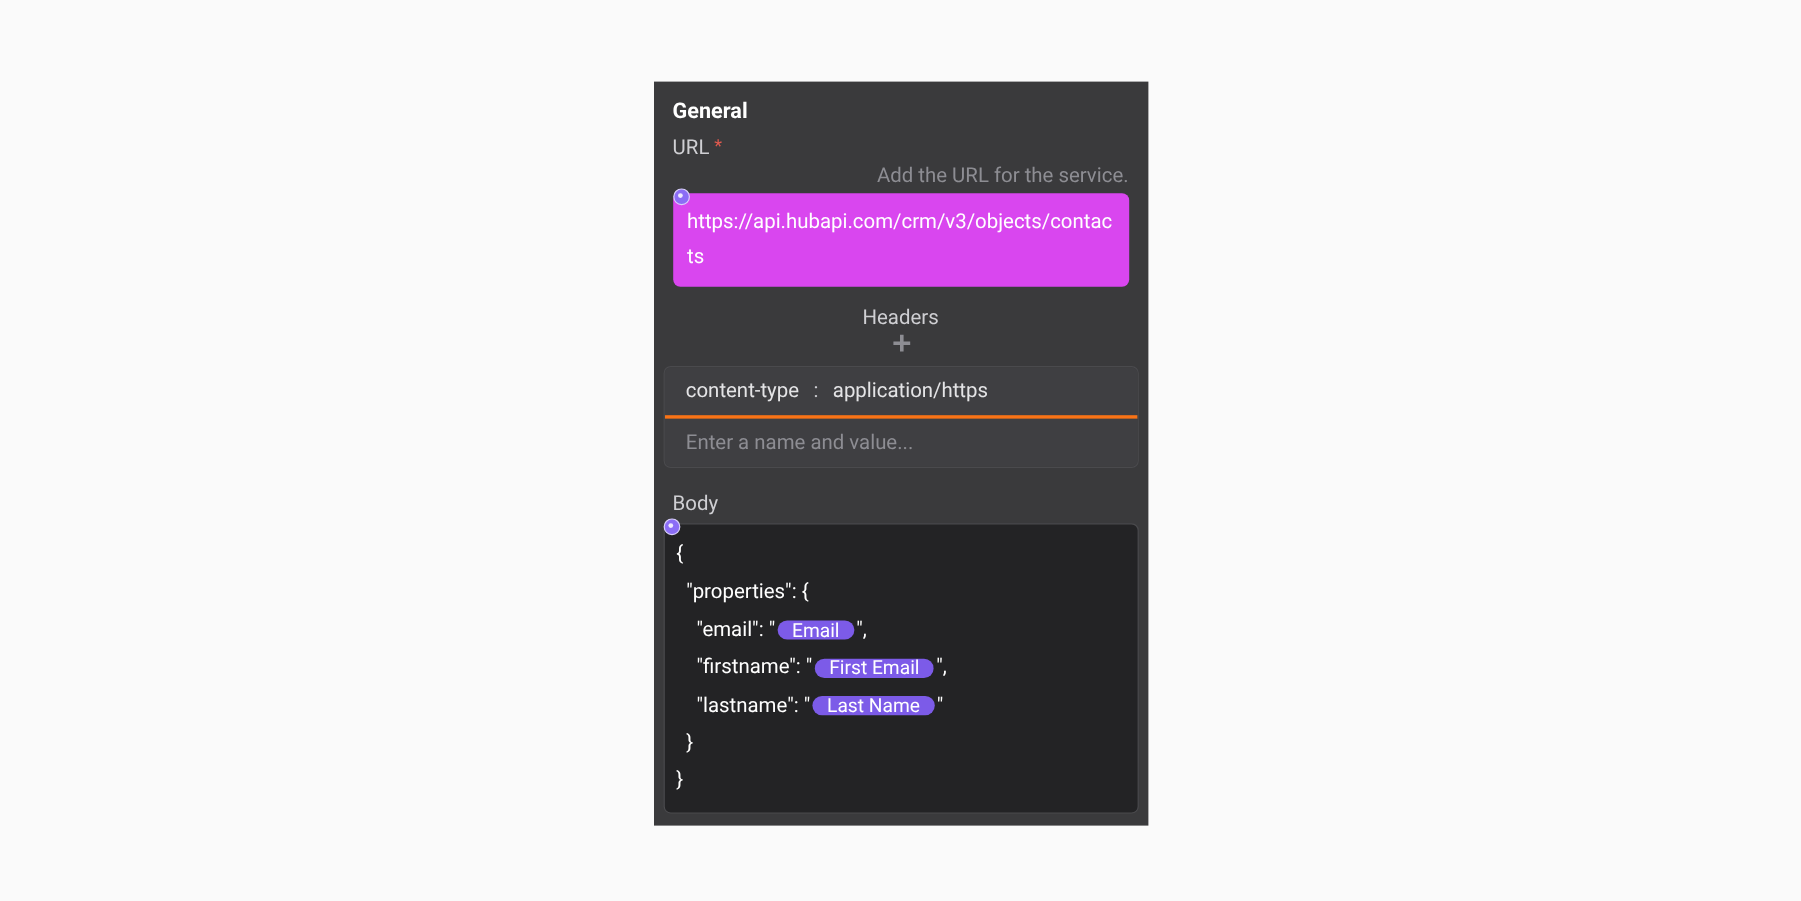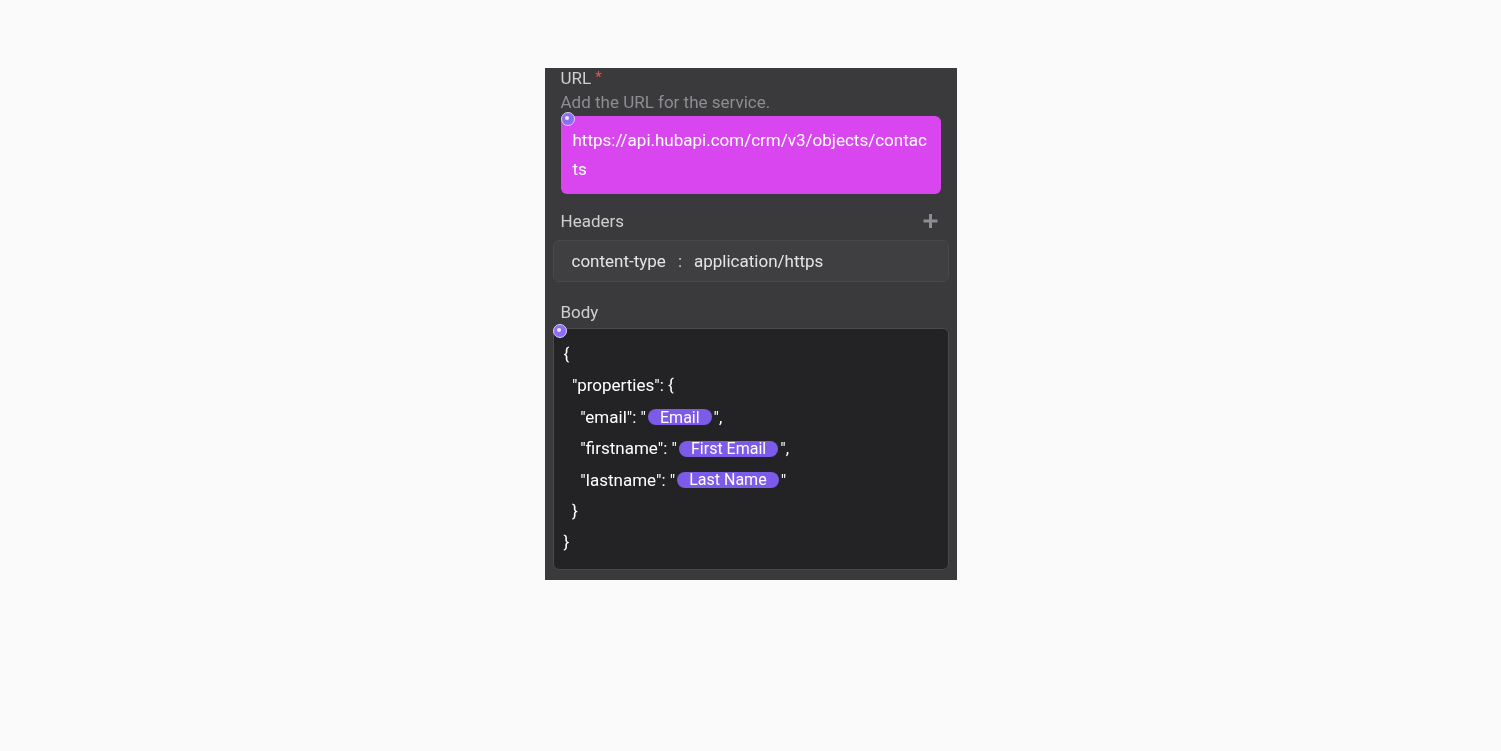--- a/index.html
+++ b/index.html
@@ -39,20 +39,21 @@
   .asterisk {
     color: #e05a4f;
     font-size: 15px;
     position: relative;
     top: -2px;
   }
   .field-desc {
     font-size: 17px;
     color: #8d8d93;
     margin-bottom: 4px;
+    text-align: right;
   }
   .input-wrap {
     position: relative;
   }
   .dot {
     position: absolute;
     top: -4px;
     left: 0;
     width: 14px;
     height: 14px;
@@ -76,20 +77,21 @@
     color: #fff;
     font-size: 17px;
     line-height: 1.7;
     word-break: break-all;
   }
   .headers-row {
     display: flex;
     align-items: center;
     justify-content: space-between;
     padding: 12px 16px 8px 16px;
+    flex-direction: column;
   }
   .headers-label {
     font-size: 17px;
     color: #cfcfd3;
   }
   .plus-btn {
     color: #8d8d93;
     cursor: pointer;
     display: flex;
     align-items: center;
@@ -156,20 +158,21 @@
     font-size: 16px;
     margin: 0 2px;
     height:16px;
   }
 </style>
 </head>
 <body>
 
 <div class="panel">
 
+  <div class="section-title">General</div>
 
   <div class="field-group">
     <div class="field-label-row">
       <span>URL</span>
       <span class="asterisk">*</span>
     </div>
     <div class="field-desc">Add the URL for the service.</div>
     <div class="input-wrap">
       <div class="dot">
           <div class="dot-inner"></div>
@@ -186,20 +189,23 @@
         </svg>
     </div>
   </div>
 
   <div class="headers-table">
     <div class="header-row">
       <span class="header-name">content-type</span>
       <span class="header-sep">:</span>
       <span class="header-value">application/https</span>
     </div>
+    <div class="header-row">
+      <span class="header-empty">Enter a name and value...</span>
+    </div>
   </div>
 
   <div class="body-label">Body</div>
 
   <div class="body-wrap">
     <div class="dot">
         <div class="dot-inner"></div>
       </div>
     <div class="body-box">
       <div class="body-line"><span>{</span></div>

